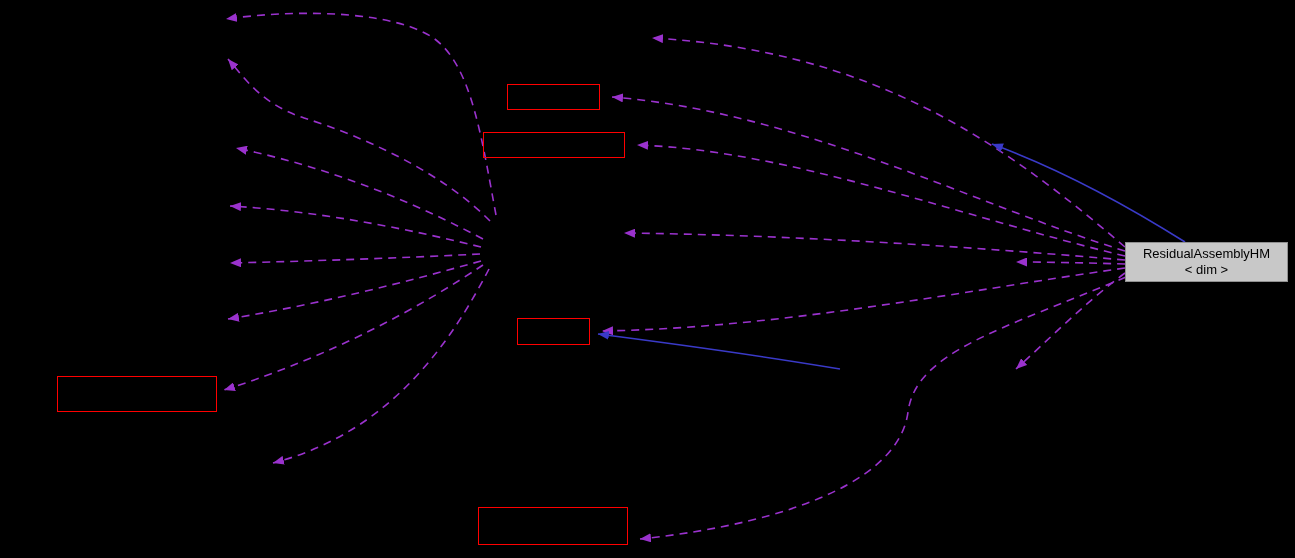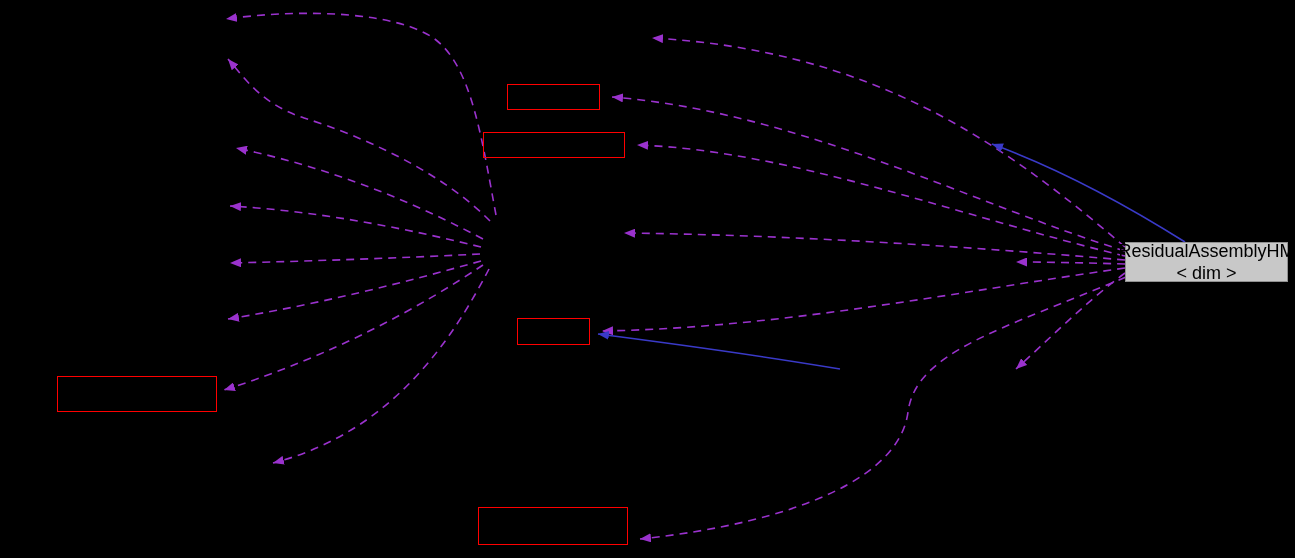--- a/index.html
+++ b/index.html
@@ -41,21 +41,21 @@
     cursor:pointer;
   }
   .node.main{
     background:var(--main-node-fill);
     border:1px solid var(--main-node-border);
     color:var(--main-node-text);
     display:flex;
     flex-direction:column;
     align-items:center;
     justify-content:center;
-    font-size:18px;
+    font-size:13px;
     line-height:1.25;
     text-align:center;
   }
 </style>
 </head>
 <body>
 
 <div class="canvas">
 
   <svg class="edges" width="1295" height="558" viewBox="0 0 1295 558" xmlns="http://www.w3.org/2000/svg">

